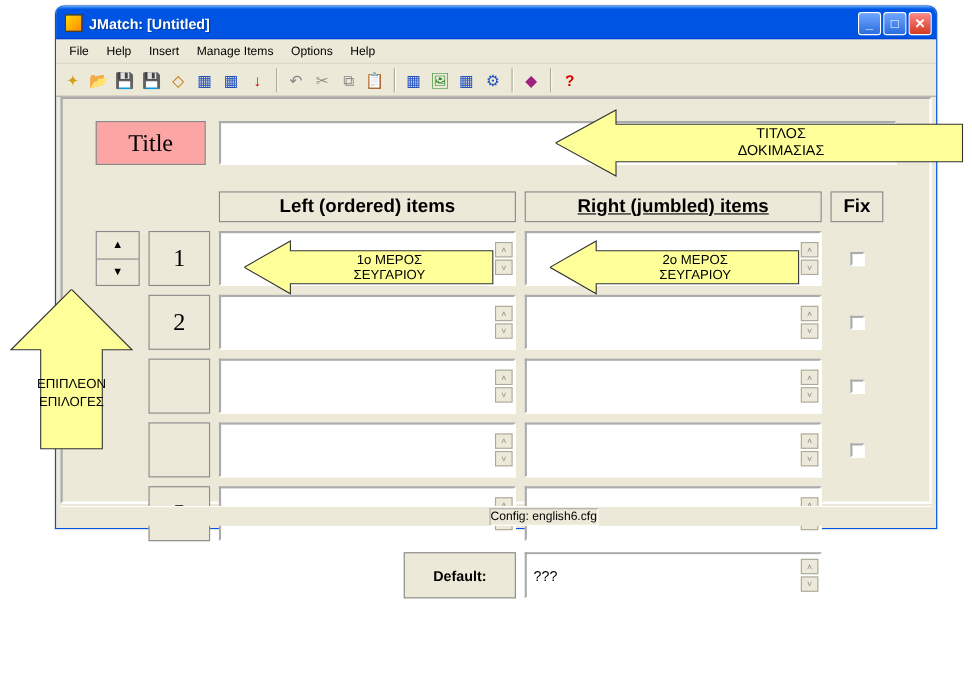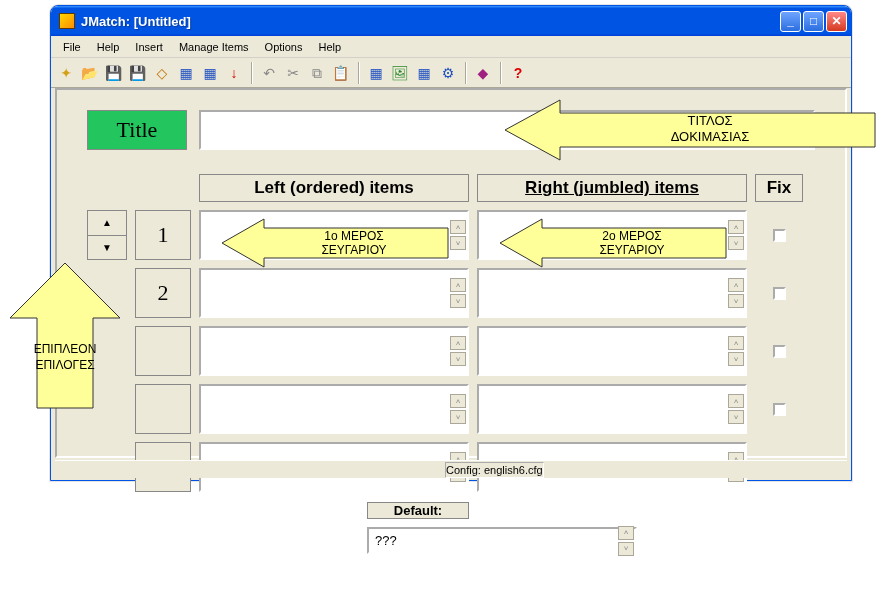--- a/index.html
+++ b/index.html
@@ -18,21 +18,21 @@
 .menubar { height: 22px; background: #ece9d8; display: flex; align-items: center; padding: 0 4px; border-bottom: 1px solid #d4d0c8; }
 .menu-item { padding: 3px 8px; cursor: default; }
 
 .toolbar { height: 30px; background: #ece9d8; display: flex; align-items: center; padding: 0 4px; border-bottom: 1px solid #aca899; gap: 2px; }
 .tb-btn { width: 22px; height: 22px; display: flex; align-items: center; justify-content: center; }
 .tb-sep { width: 1px; height: 22px; background: #aca899; margin: 0 4px; box-shadow: 1px 0 0 #fff; }
 
 .client { position: absolute; left: 4px; right: 4px; top: 82px; bottom: 22px; background: #ece9d8; border: 2px inset #fff; padding: 20px 30px 10px 30px; }
 
 .title-row { display: flex; align-items: center; gap: 12px; margin-bottom: 24px; }
-.title-label { width: 100px; height: 40px; border: 1px solid #888; background: #22c55e; display: flex; align-items: center; justify-content: center; font-size: 22px; font-family: "Times New Roman", serif; }
+.title-label { width: 100px; height: 40px; border: 1px solid #888; background: #fca5a5; display: flex; align-items: center; justify-content: center; font-size: 22px; font-family: "Times New Roman", serif; }
 .title-input { flex: 1; height: 40px; border: 2px inset #fff; background: #fff; padding: 4px 8px; font-size: 16px; }
 
 .headers-row { display: flex; gap: 8px; margin-left: 112px; margin-bottom: 8px; }
 .hdr-btn { height: 28px; border: 1px solid #888; background: #ece9d8; display: flex; align-items: center; justify-content: center; font-weight: bold; font-size: 17px; }
 .hdr-left { width: 270px; }
 .hdr-right { width: 270px; text-decoration: underline; }
 .hdr-fix { width: 48px; }
 
 .rows-container { display: flex; flex-direction: column; gap: 8px; }
 .item-row { display: flex; align-items: stretch; gap: 8px; height: 50px; }
@@ -40,21 +40,21 @@
 .updown-btn { flex: 1; display: flex; align-items: center; justify-content: center; font-size: 10px; }
 .updown-btn + .updown-btn { border-top: 1px solid #888; }
 .num-box { width: 56px; border: 1px solid #888; background: #ece9d8; display: flex; align-items: center; justify-content: center; font-size: 22px; font-family: "Times New Roman", serif; }
 .txt-wrap { width: 270px; position: relative; border: 2px inset #fff; background: #fff; }
 .txt-area { width: 100%; height: 100%; border: none; resize: none; font-family: Tahoma; font-size: 12px; padding: 2px 18px 2px 4px; background: transparent; }
 .spin { position: absolute; right: 1px; top: 50%; transform: translateY(-50%); width: 16px; display: flex; flex-direction: column; gap: 2px; }
 .spin-btn { width: 16px; height: 14px; background: #ece9d8; border: 1px solid #aca899; display: flex; align-items: center; justify-content: center; font-size: 8px; color: #888; }
 .fix-col { width: 48px; display: flex; align-items: center; justify-content: center; }
 .checkbox { width: 13px; height: 13px; border: 2px inset #fff; background: #fff; }
 
-.default-row { display: flex; gap: 8px; margin-top: 10px; margin-left: 280px; align-items: stretch; height: 42px; flex-direction: column; }
+.default-row { display: flex; gap: 8px; margin-top: 10px; margin-left: 280px; align-items: stretch; height: 42px; }
 .default-label { width: 102px; border: 1px solid #888; background: #ece9d8; display: flex; align-items: center; justify-content: center; font-weight: bold; font-size: 13px; }
 .default-input-wrap { width: 270px; position: relative; border: 2px inset #fff; background: #fff; }
 .default-input { width: 100%; height: 100%; border: none; padding: 4px 18px 4px 6px; font-size: 13px; }
 
 .statusbar { position: absolute; left: 4px; right: 4px; bottom: 2px; height: 18px; background: #ece9d8; border-top: 1px solid #fff; display: flex; align-items: center; font-size: 11px; }
 .status-cell { border: 1px inset #fff; padding: 1px 0; height: 16px; margin-left: 390px; }
 
 .big-arrow { position: absolute; z-index: 55; }
 .big-arrow svg { display: block; }
 

